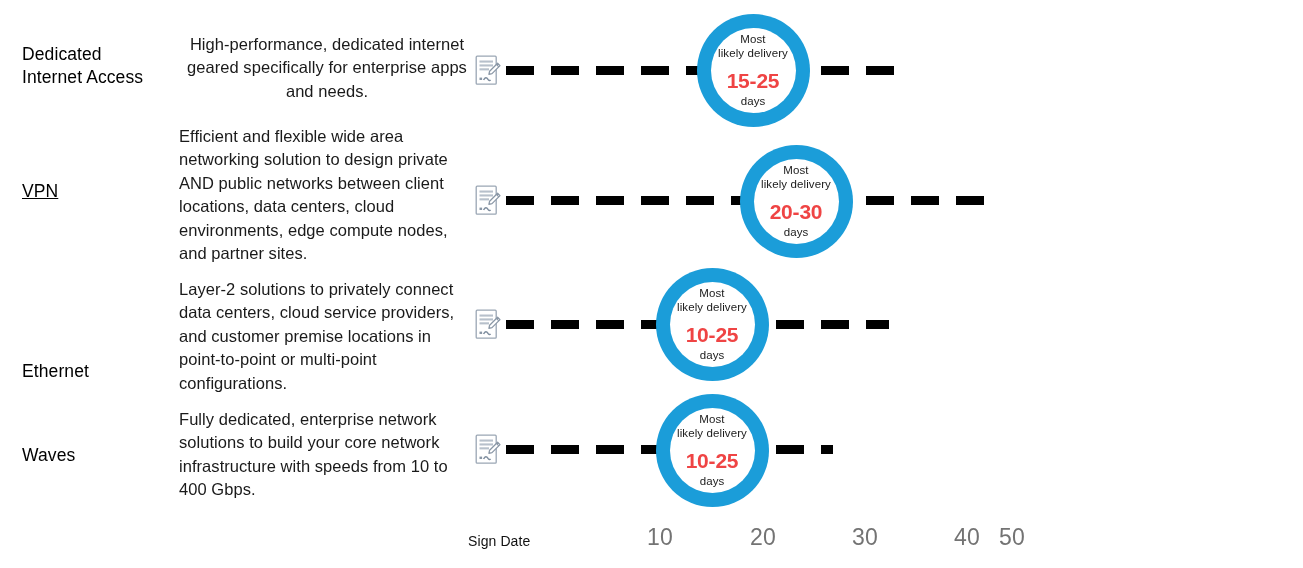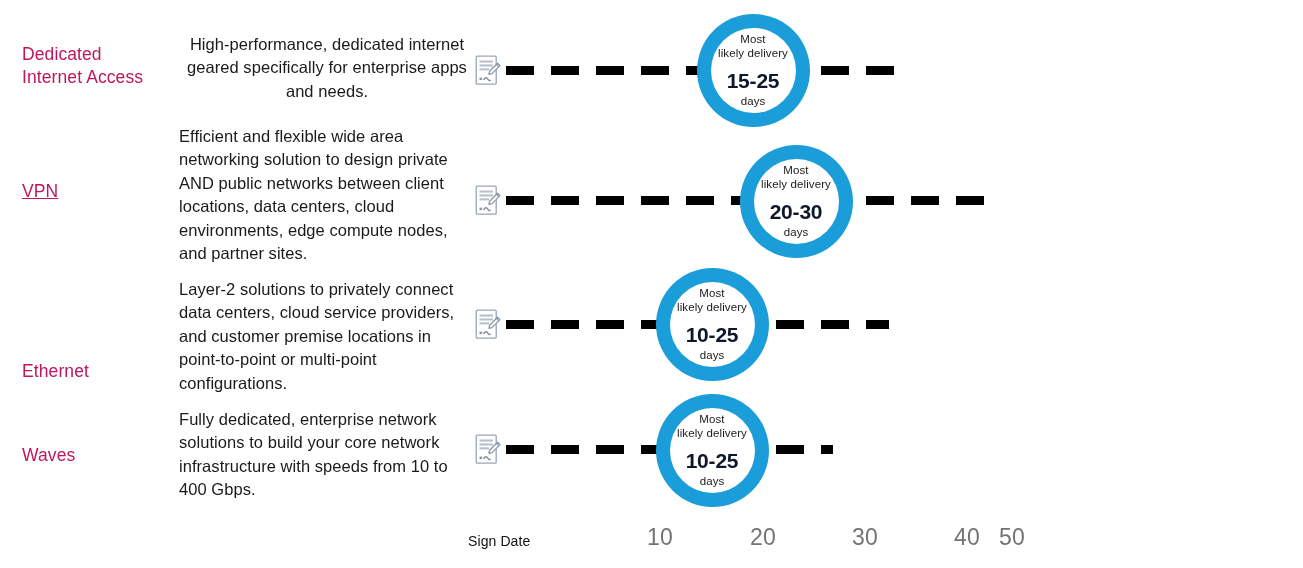--- a/index.html
+++ b/index.html
@@ -29,21 +29,21 @@
     width: 1303px;
   }
 
   .row-label {
     position: absolute;
     left: 22px;
     width: 150px;
     font-size: 17.5px;
     line-height: 23px;
     font-weight: 400;
-    color: #be185d;
+    color: #000000;
     letter-spacing: .1px;
   }
 
   .row-desc {
     position: absolute;
     left: 179px;
     width: 296px;
     font-size: 16.5px;
     line-height: 23.4px;
     font-weight: 400;
@@ -96,21 +96,21 @@
     line-height: 14px;
     color: #1a1a1a;
     text-align: center;
     white-space: nowrap;
     letter-spacing: .1px;
   }
   .badge-value {
     font-size: 21px;
     line-height: 25px;
     font-weight: 700;
-    color: #0f172a;
+    color: #ef4444;
     text-align: center;
     white-space: nowrap;
     letter-spacing: -.2px;
     margin-top: 8px;
   }
   .badge-unit {
     font-size: 11.5px;
     line-height: 14px;
     color: #1a1a1a;
     text-align: center;

